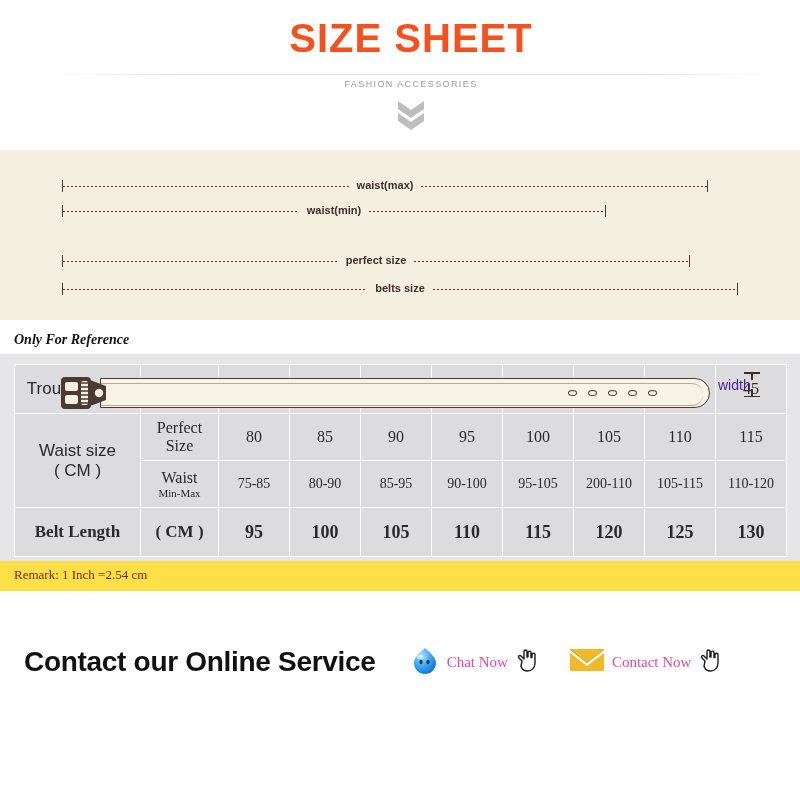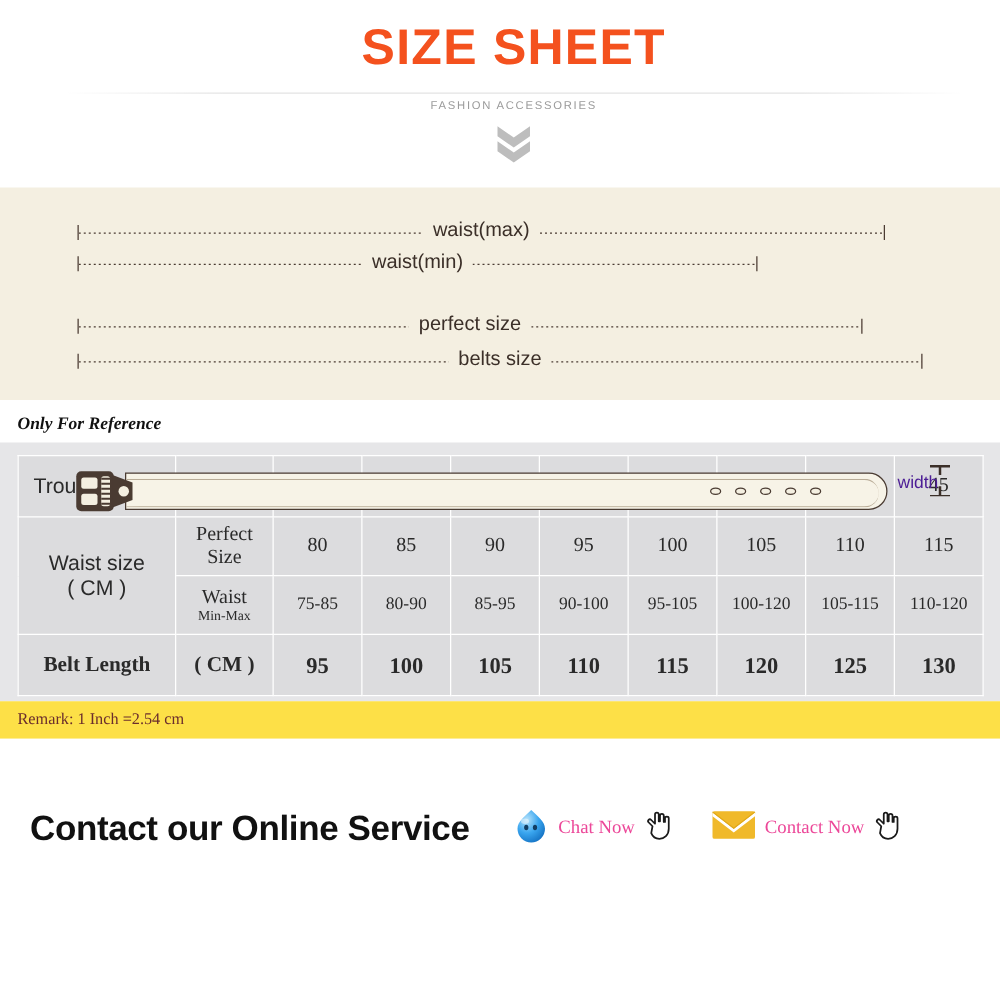--- a/index.html
+++ b/index.html
@@ -89,24 +89,25 @@
   .dimline .dots {
     flex: 1 1 auto;
     height: 1px;
     background-image: linear-gradient(to right, #4a3b32 45%, rgba(255,255,255,0) 0%);
     background-size: 4px 1px;
     background-repeat: repeat-x;
   }
   .dimline .dlabel {
     flex: 0 0 auto;
     padding: 0 8px;
-    font-size: 16px;
+    font-size: 11px;
     color: #3b2f28;
     white-space: nowrap;
     transform: translateY(-1px);
+    font-weight: bold;
   }
 
   .belt {
     position: absolute;
     left: 60px;
     right: 90px;
     top: 228px;
     height: 30px;
   }
   .strap {
@@ -431,21 +432,21 @@
       <tr>
         <td class="hdr-serif" style="height:42px">
           <span>Waist</span>
           <span class="sub-small">Min-Max</span>
         </td>
         <td class="num-sm">75-85</td>
         <td class="num-sm">80-90</td>
         <td class="num-sm">85-95</td>
         <td class="num-sm">90-100</td>
         <td class="num-sm">95-105</td>
-        <td class="num-sm">100-120</td>
+        <td class="num-sm">200-110</td>
         <td class="num-sm">105-115</td>
         <td class="num-sm">110-120</td>
       </tr>
 
       <tr>
         <td class="hdr-bold" style="height:44px">Belt Length</td>
         <td class="hdr-bold">( CM )</td>
         <td class="bold">95</td>
         <td class="bold">100</td>
         <td class="bold">105</td>

